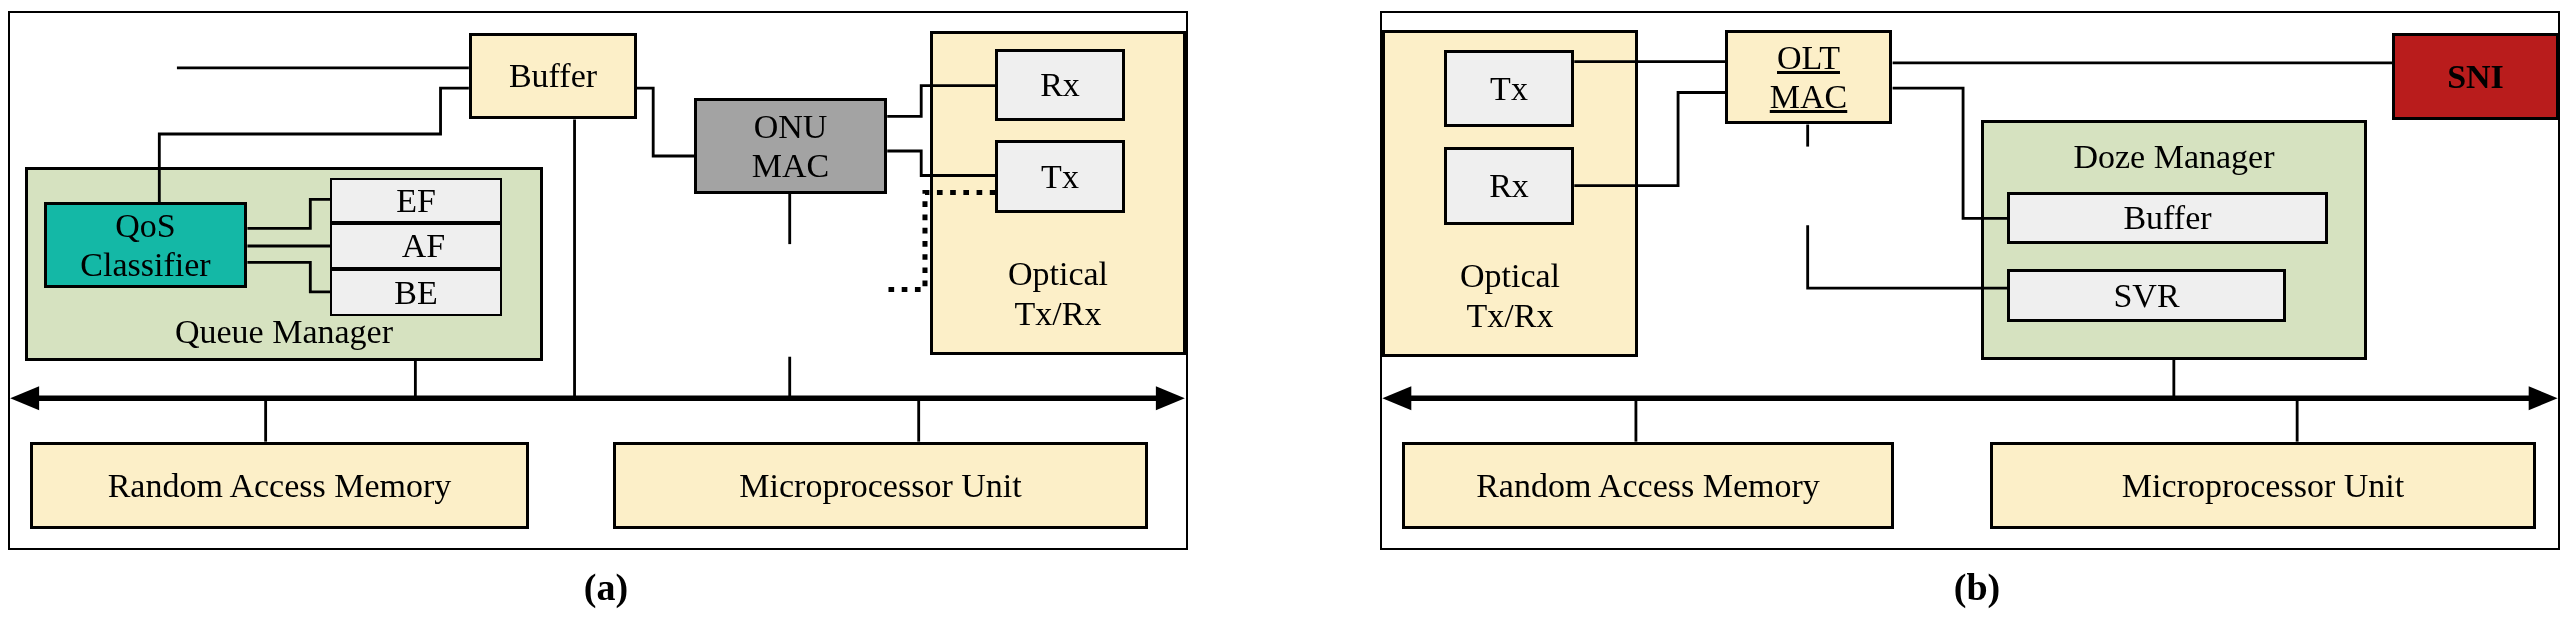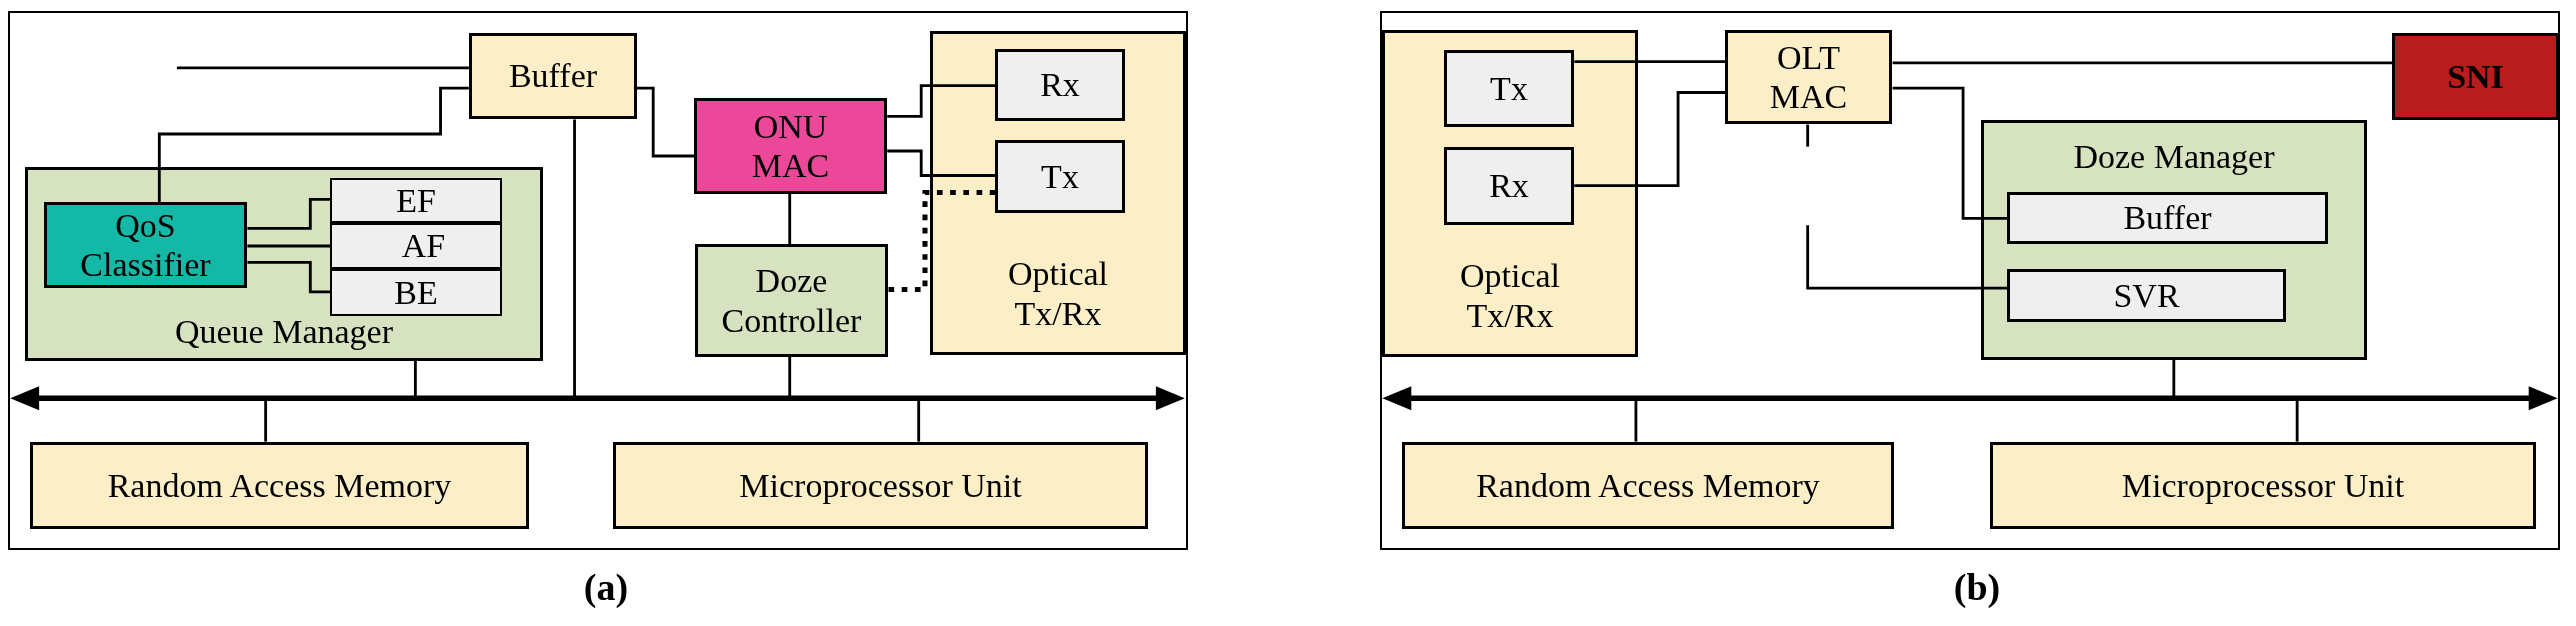--- a/index.html
+++ b/index.html
@@ -20,36 +20,34 @@
   <span class="caption" style="left:524px;top:565px;">(a)</span>
   <span class="caption" style="left:1895px;top:565px;">(b)</span>
 <div class="box" style="left: 7.6px; top: 11.3px; width: 1180px; height: 539px; background: rgb(255, 255, 255); border: 2.5px solid rgb(0, 0, 0); z-index: 1;"></div>
     <div class="box" style="left: 469px; top: 33px; width: 168px; height: 86px; background: rgb(252, 239, 200); border: 3.1px solid rgb(0, 0, 0); z-index: 2;">Buffer</div>
     <div class="box bottom" style="left: 25px; top: 167px; width: 518px; height: 194px; background: rgb(214, 226, 192); border: 3.1px solid rgb(0, 0, 0); z-index: 1; padding-bottom: 6.3px;">Queue Manager</div>
     <div class="box" style="left: 44px; top: 202px; width: 203px; height: 86px; background: #14b8a6; border: 3.1px solid rgb(0, 0, 0); z-index: 2;">QoS
 Classifier</div>
     <div class="box" style="left: 330px; top: 178px; width: 172px; height: 45px; background: rgb(239, 239, 239); border: 2.5px solid rgb(0, 0, 0); z-index: 2;">EF</div>
     <div class="box" style="left: 330px; top: 223px; width: 172px; height: 46px; background: rgb(239, 239, 239); border: 2.5px solid rgb(0, 0, 0); z-index: 2; padding-left: 15px;">AF</div>
     <div class="box" style="left: 330px; top: 269px; width: 172px; height: 47px; background: rgb(239, 239, 239); border: 2.5px solid rgb(0, 0, 0); z-index: 2;">BE</div>
-    <div class="box" style="left: 694px; top: 98px; width: 193px; height: 96px; background: #ec4899; border: 3.1px solid rgb(0, 0, 0); z-index: 2;">ONU
+    <div class="box" style="left: 694px; top: 98px; width: 193px; height: 96px; background: #a3a3a3; border: 3.1px solid rgb(0, 0, 0); z-index: 2;">ONU
 MAC</div>
-    <div class="box" style="left: 695px; top: 244px; width: 193px; height: 113px; background: rgb(214, 226, 192); border: 3.1px solid rgb(0, 0, 0); z-index: 2;">Doze
-Controller</div>
     <div class="box bottom" style="left: 930px; top: 31px; width: 256px; height: 324px; background: rgb(252, 239, 200); border: 3.1px solid rgb(0, 0, 0); z-index: 1; padding-bottom: 19px;">Optical
 Tx/Rx</div>
     <div class="box" style="left: 995px; top: 49px; width: 130px; height: 72px; background: rgb(239, 239, 239); border: 3.1px solid rgb(0, 0, 0); z-index: 2;">Rx</div>
     <div class="box" style="left: 995px; top: 140px; width: 130px; height: 73px; background: rgb(239, 239, 239); border: 3.1px solid rgb(0, 0, 0); z-index: 2;">Tx</div>
     <div class="box" style="left: 30px; top: 442px; width: 499px; height: 87px; background: rgb(252, 239, 200); border: 3.1px solid rgb(0, 0, 0); z-index: 2;">Random Access Memory</div>
     <div class="box" style="left: 613px; top: 442px; width: 535px; height: 87px; background: rgb(252, 239, 200); border: 3.1px solid rgb(0, 0, 0); z-index: 2;">Microprocessor Unit</div>
     <div class="box" style="left: 1380px; top: 11.3px; width: 1180px; height: 539px; background: rgb(255, 255, 255); border: 2.5px solid rgb(0, 0, 0); z-index: 1;"></div>
     <div class="box bottom" style="left: 1382px; top: 30px; width: 256px; height: 327px; background: rgb(252, 239, 200); border: 3.1px solid rgb(0, 0, 0); z-index: 1; padding-bottom: 19px;">Optical
 Tx/Rx</div>
     <div class="box" style="left: 1444px; top: 50px; width: 130px; height: 77px; background: rgb(239, 239, 239); border: 3.1px solid rgb(0, 0, 0); z-index: 2;">Tx</div>
     <div class="box" style="left: 1444px; top: 147px; width: 130px; height: 78px; background: rgb(239, 239, 239); border: 3.1px solid rgb(0, 0, 0); z-index: 2;">Rx</div>
-    <div class="box" style="left: 1725px; top: 30px; width: 167px; height: 94px; background: rgb(252, 239, 200); border: 3.1px solid rgb(0, 0, 0); z-index: 2;">OLT
+    <div class="box" style="left: 1725px; top: 30px; width: 167px; height: 94px; background: rgb(252, 239, 200); border: 3.1px solid rgb(0, 0, 0); z-index: 2; text-decoration: underline;">OLT
 MAC</div>
     <div class="box" style="left: 2392px; top: 33px; width: 167px; height: 87px; background: #b91c1c; border: 3.1px solid rgb(0, 0, 0); z-index: 2; font-weight: bold;">SNI</div>
     <div class="box top" style="left: 1981px; top: 120px; width: 386px; height: 240px; background: rgb(214, 226, 192); border: 3.1px solid rgb(0, 0, 0); z-index: 1; padding-top: 14px;">Doze Manager</div>
     <div class="box" style="left: 2007px; top: 192px; width: 321px; height: 52px; background: rgb(239, 239, 239); border: 3.1px solid rgb(0, 0, 0); z-index: 2;">Buffer</div>
     <div class="box" style="left: 2007px; top: 269px; width: 279px; height: 53px; background: rgb(239, 239, 239); border: 3.1px solid rgb(0, 0, 0); z-index: 2;">SVR</div>
     <div class="box" style="left: 1402px; top: 442px; width: 492px; height: 87px; background: rgb(252, 239, 200); border: 3.1px solid rgb(0, 0, 0); z-index: 2;">Random Access Memory</div>
     <div class="box" style="left: 1990px; top: 442px; width: 546px; height: 87px; background: rgb(252, 239, 200); border: 3.1px solid rgb(0, 0, 0); z-index: 2;">Microprocessor Unit</div>
     <svg class="overlay" width="2576" height="626" viewBox="0 0 4094 995">
       <polyline points="281,108 745,108" fill="none" stroke="#000000" stroke-width="4.5"></polyline>
       <polyline points="745,140 700,140 700,213 253,213 253,321" fill="none" stroke="#000000" stroke-width="4.5"></polyline>

